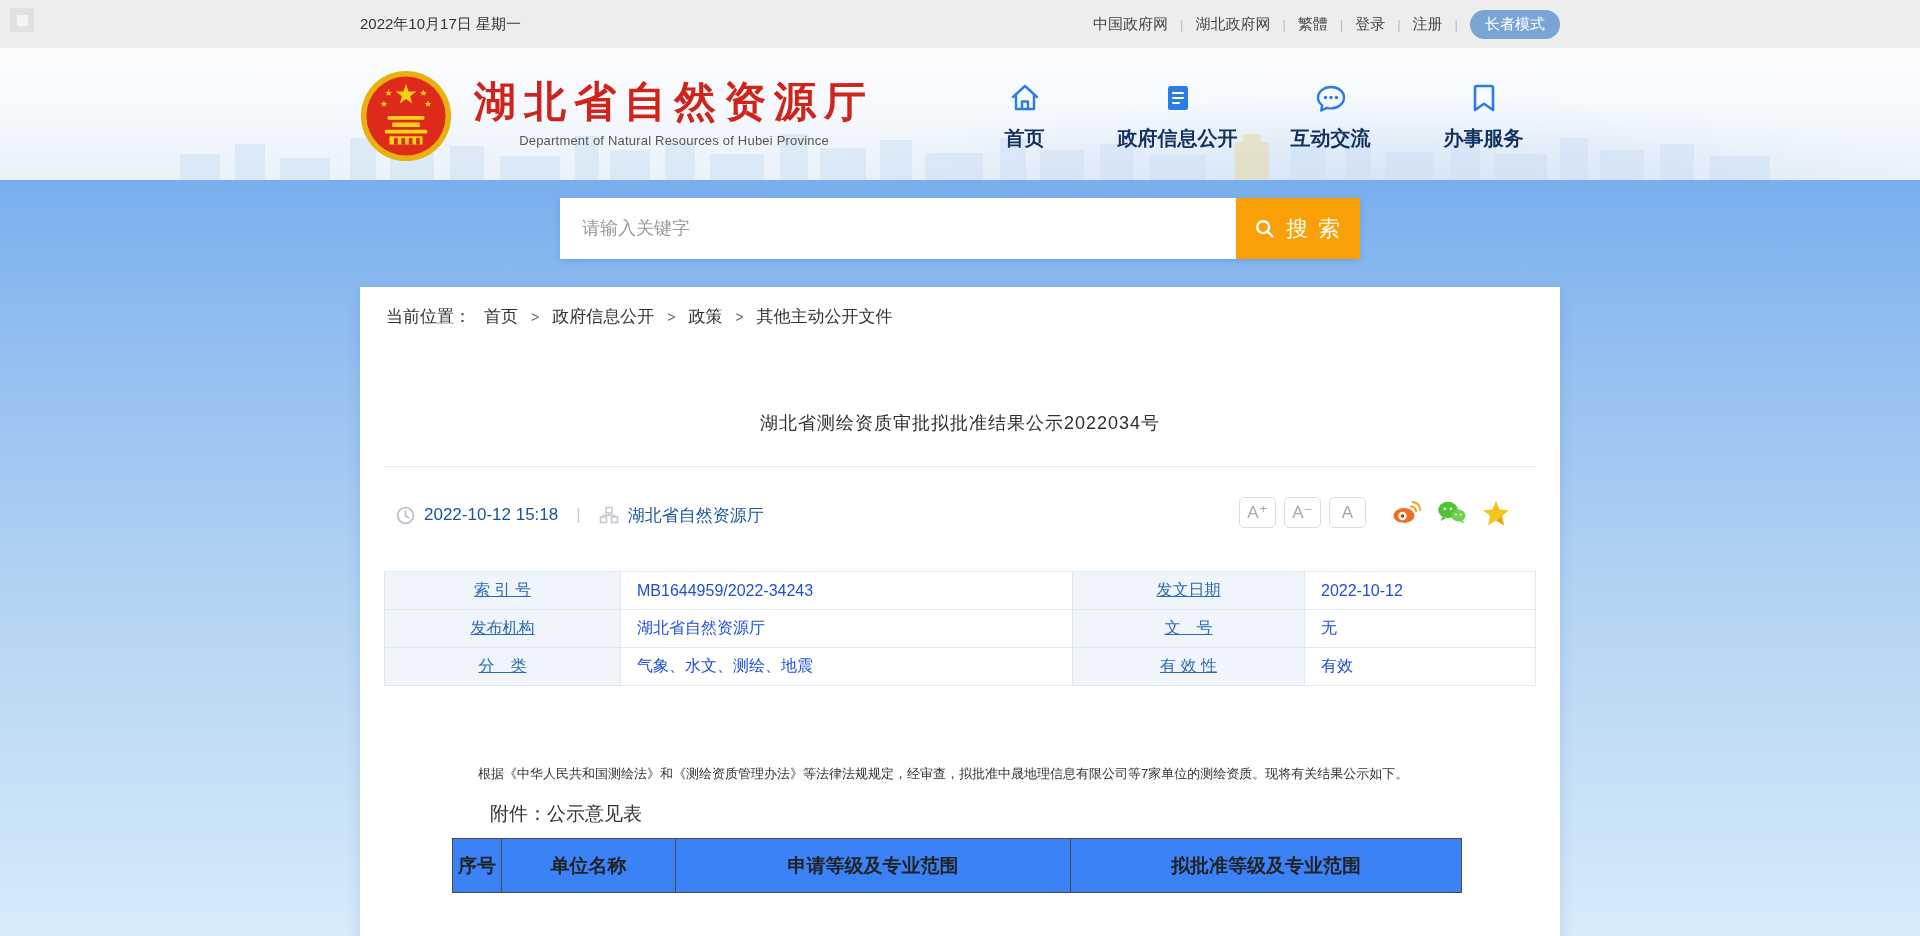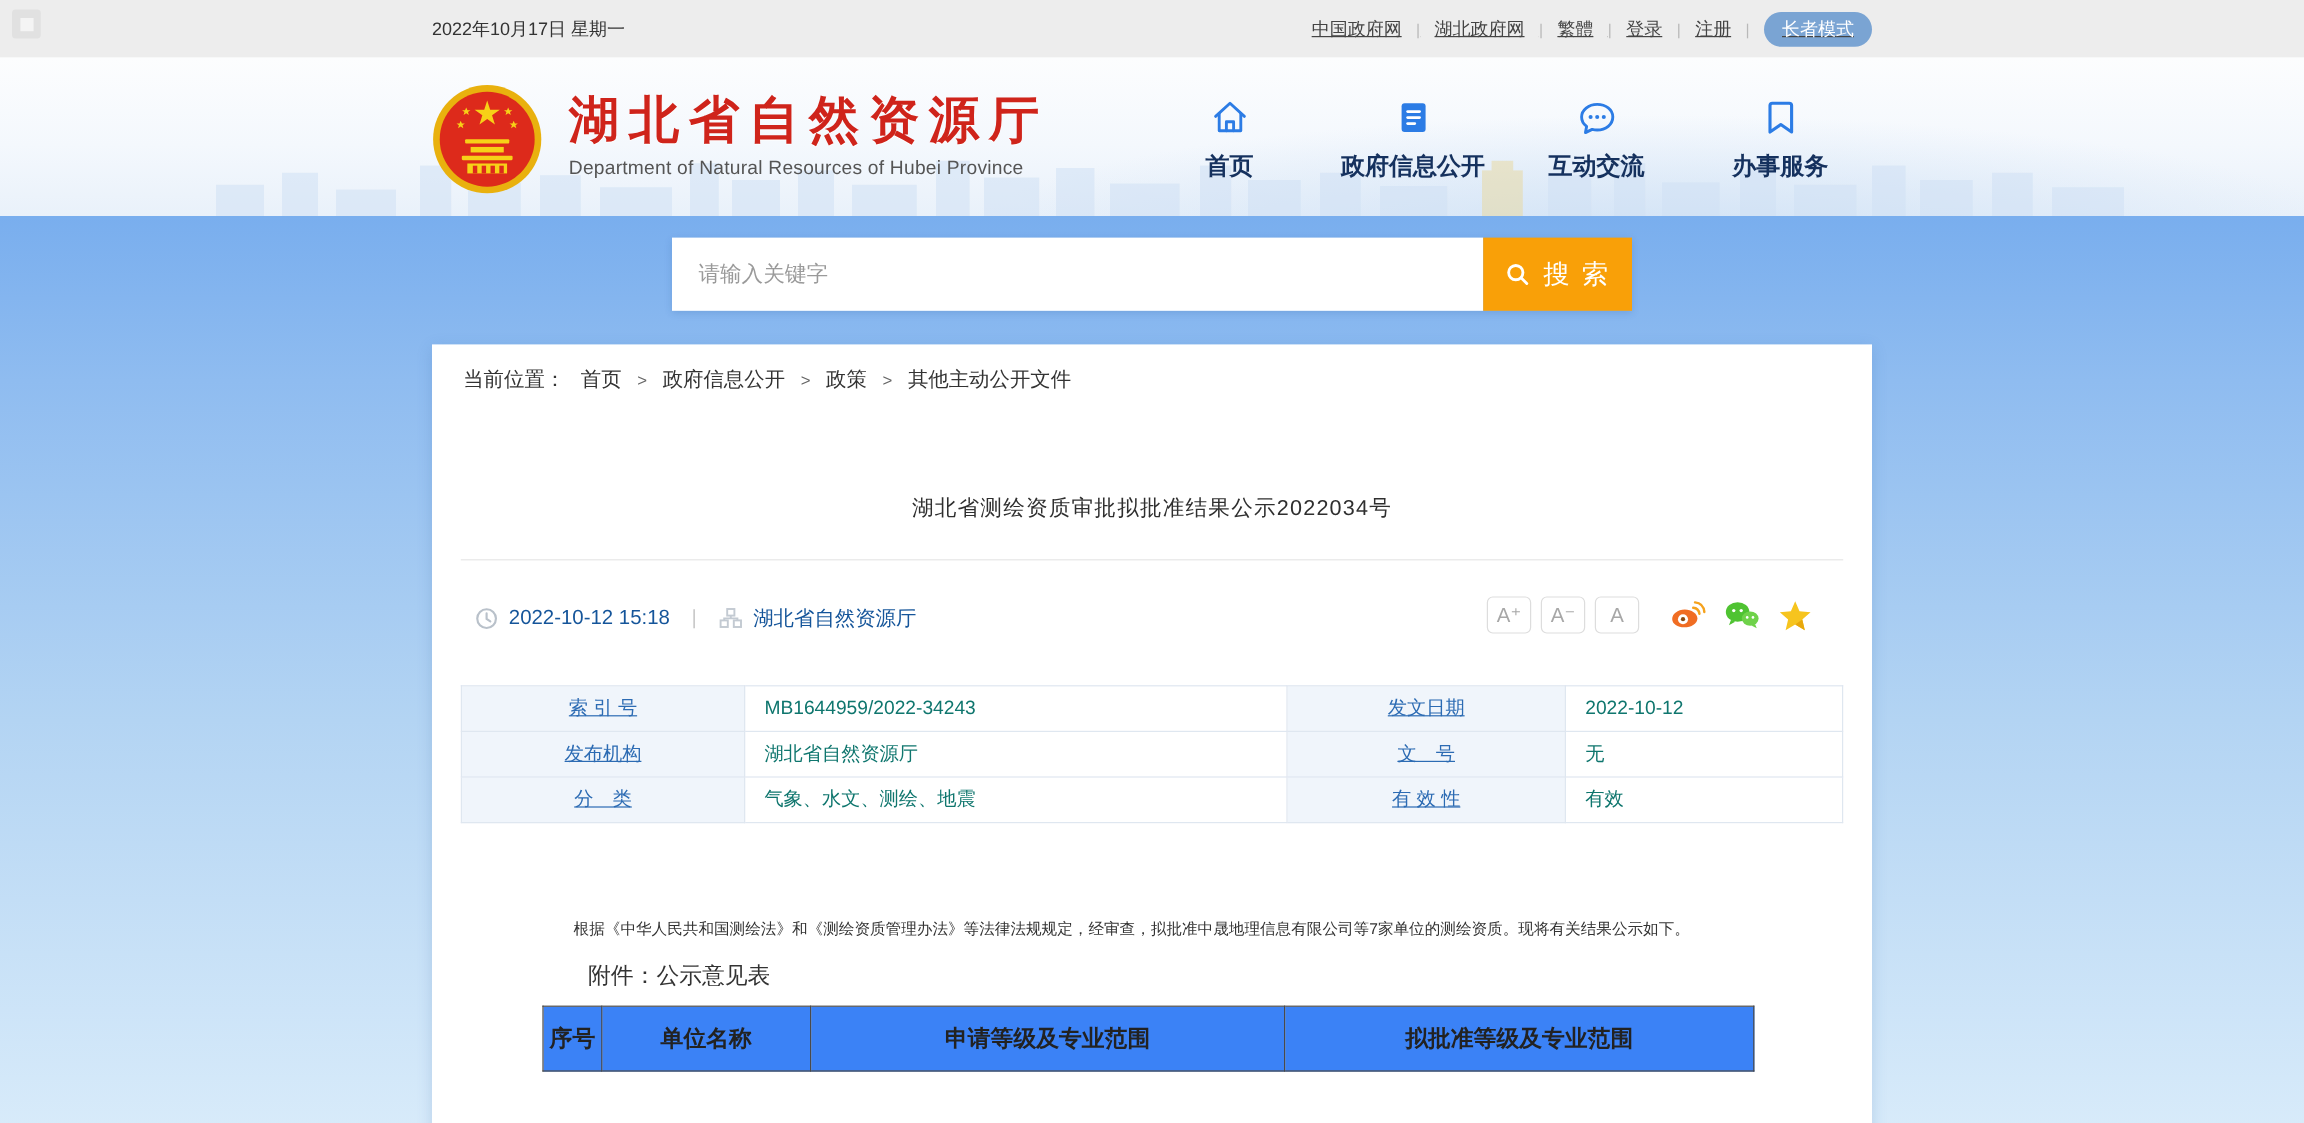--- a/index.html
+++ b/index.html
@@ -11,38 +11,38 @@
   }
   .inner { width:1200px; margin:0 auto; position:relative; height:100%; }
 
   
   .topbar { height:48px; background:#ededed; position:relative; font-size:15px; color:#444; }
   .topbar .inner { display:flex; align-items:center; justify-content:space-between; }
   .win-icon { position:absolute; left:10px; top:8px; width:24px; height:24px; background:#e1e1e1;
               border-radius:3px; display:flex; align-items:center; justify-content:center; }
   .win-icon::after { content:""; width:11px; height:11px; background:#f4f4f4; }
   .topbar-date { color:#333; }
-  .topbar-links { display:flex; align-items:center; gap:12px;text-decoration:underline; }
+  .topbar-links { display:flex; align-items:center; gap:12px; }
   .topbar-links .tlink { cursor:pointer; color:#444; }
   .topbar-links .sep { color:#b9b9b9; font-size:13px; }
   .elder-pill { background:#7aa4d3; color:#fff; border-radius:15px; padding:5px 15px; font-size:15px; cursor:pointer; }
 
   
   .header { height:132px; position:relative; overflow:hidden;
     background:
       radial-gradient(ellipse 900px 160px at 72% 115%, rgba(205,224,245,.85) 0%, rgba(205,224,245,0) 65%),
       linear-gradient(180deg,#fcfdfe 0%,#f4f8fd 55%,#e9f1fa 100%);
   }
   .skyline { position:absolute; bottom:0; left:0; width:1920px; height:52px; opacity:.55; }
   .header .inner { display:flex; align-items:center; }
   .emblem { width:92px; height:92px; margin-top:4px; flex:0 0 auto; }
   .brand { margin-left:22px; }
   .site-name { color:#cf241b; font-size:42px; font-weight:bold; letter-spacing:8px; line-height:1.05;
                text-shadow:0 1px 0 rgba(255,255,255,.9); white-space:nowrap; }
-  .site-name-en { color:#555; font-size:16px; margin-top:9px; letter-spacing:.2px; }
+  .site-name-en { color:#555; font-size:13px; margin-top:9px; letter-spacing:.2px;text-align:center; }
   .nav { margin-left:auto; width:612px; display:flex; justify-content:space-between; padding-top:4px; }
   .nav-item { flex:1; display:flex; flex-direction:column; align-items:center; cursor:pointer; }
   .nav-item svg { width:36px; height:36px; }
   .nav-label { margin-top:9px; font-size:20px; font-weight:bold; color:#15315e; white-space:nowrap; }
 
   
   .bluebody { height:764px; position:relative;
     background:linear-gradient(180deg,#79aeee 0%,#8fbcf0 18%,#b3d4f3 55%,#d8ebfa 100%); }
 
   
@@ -76,21 +76,21 @@
   .meta-source { margin-left:9px; cursor:pointer; }
   .meta-controls { position:absolute; right:26px; top:-2px; display:flex; align-items:center; }
   .fs-group { display:flex; gap:8px; margin-right:26px; }
   .fs-btn { width:37px; height:31px; border:1px solid #ddd; border-radius:5px; background:#fff;
             color:#a7a7a7; font-size:17px; display:flex; align-items:center; justify-content:center;
             cursor:pointer; font-family:inherit; }
   .share-icons { display:flex; align-items:center; gap:15px; }
   .share-icons svg { cursor:pointer; }
 
   table.info-table { width:100%; border-collapse:collapse; table-layout:fixed; margin-top:40px; font-size:16px; }
-  table.info-table td { border:1px solid #dfe7f0; height:38px; padding:0 16px; color:#0f766e; }
+  table.info-table td { border:1px solid #dfe7f0; height:38px; padding:0 16px; color:#1d4ed8; }
   table.info-table td.lbl { background:#f0f5fb; color:#2c6bb3; text-align:center; padding:0;text-decoration:underline; }
 
   .article-body { margin:68px 74px 0 68px; font-size:13px; line-height:40px; color:#333; text-align:justify; }
   .article-body p { margin:0; text-indent:2em; }
   .attachment { margin:0 74px 0 68px; font-size:19px; line-height:40px; color:#333; text-indent:2em; }
 
   table.result-table { margin:4px 0 0 68px; border-collapse:collapse; table-layout:fixed; width:1010px;
                        font-size:19px; color:#222; }
   table.result-table th { border:1px solid #4a4a4a; height:54px; font-weight:bold; text-align:center; background:#3b82f6; }
 </style>

